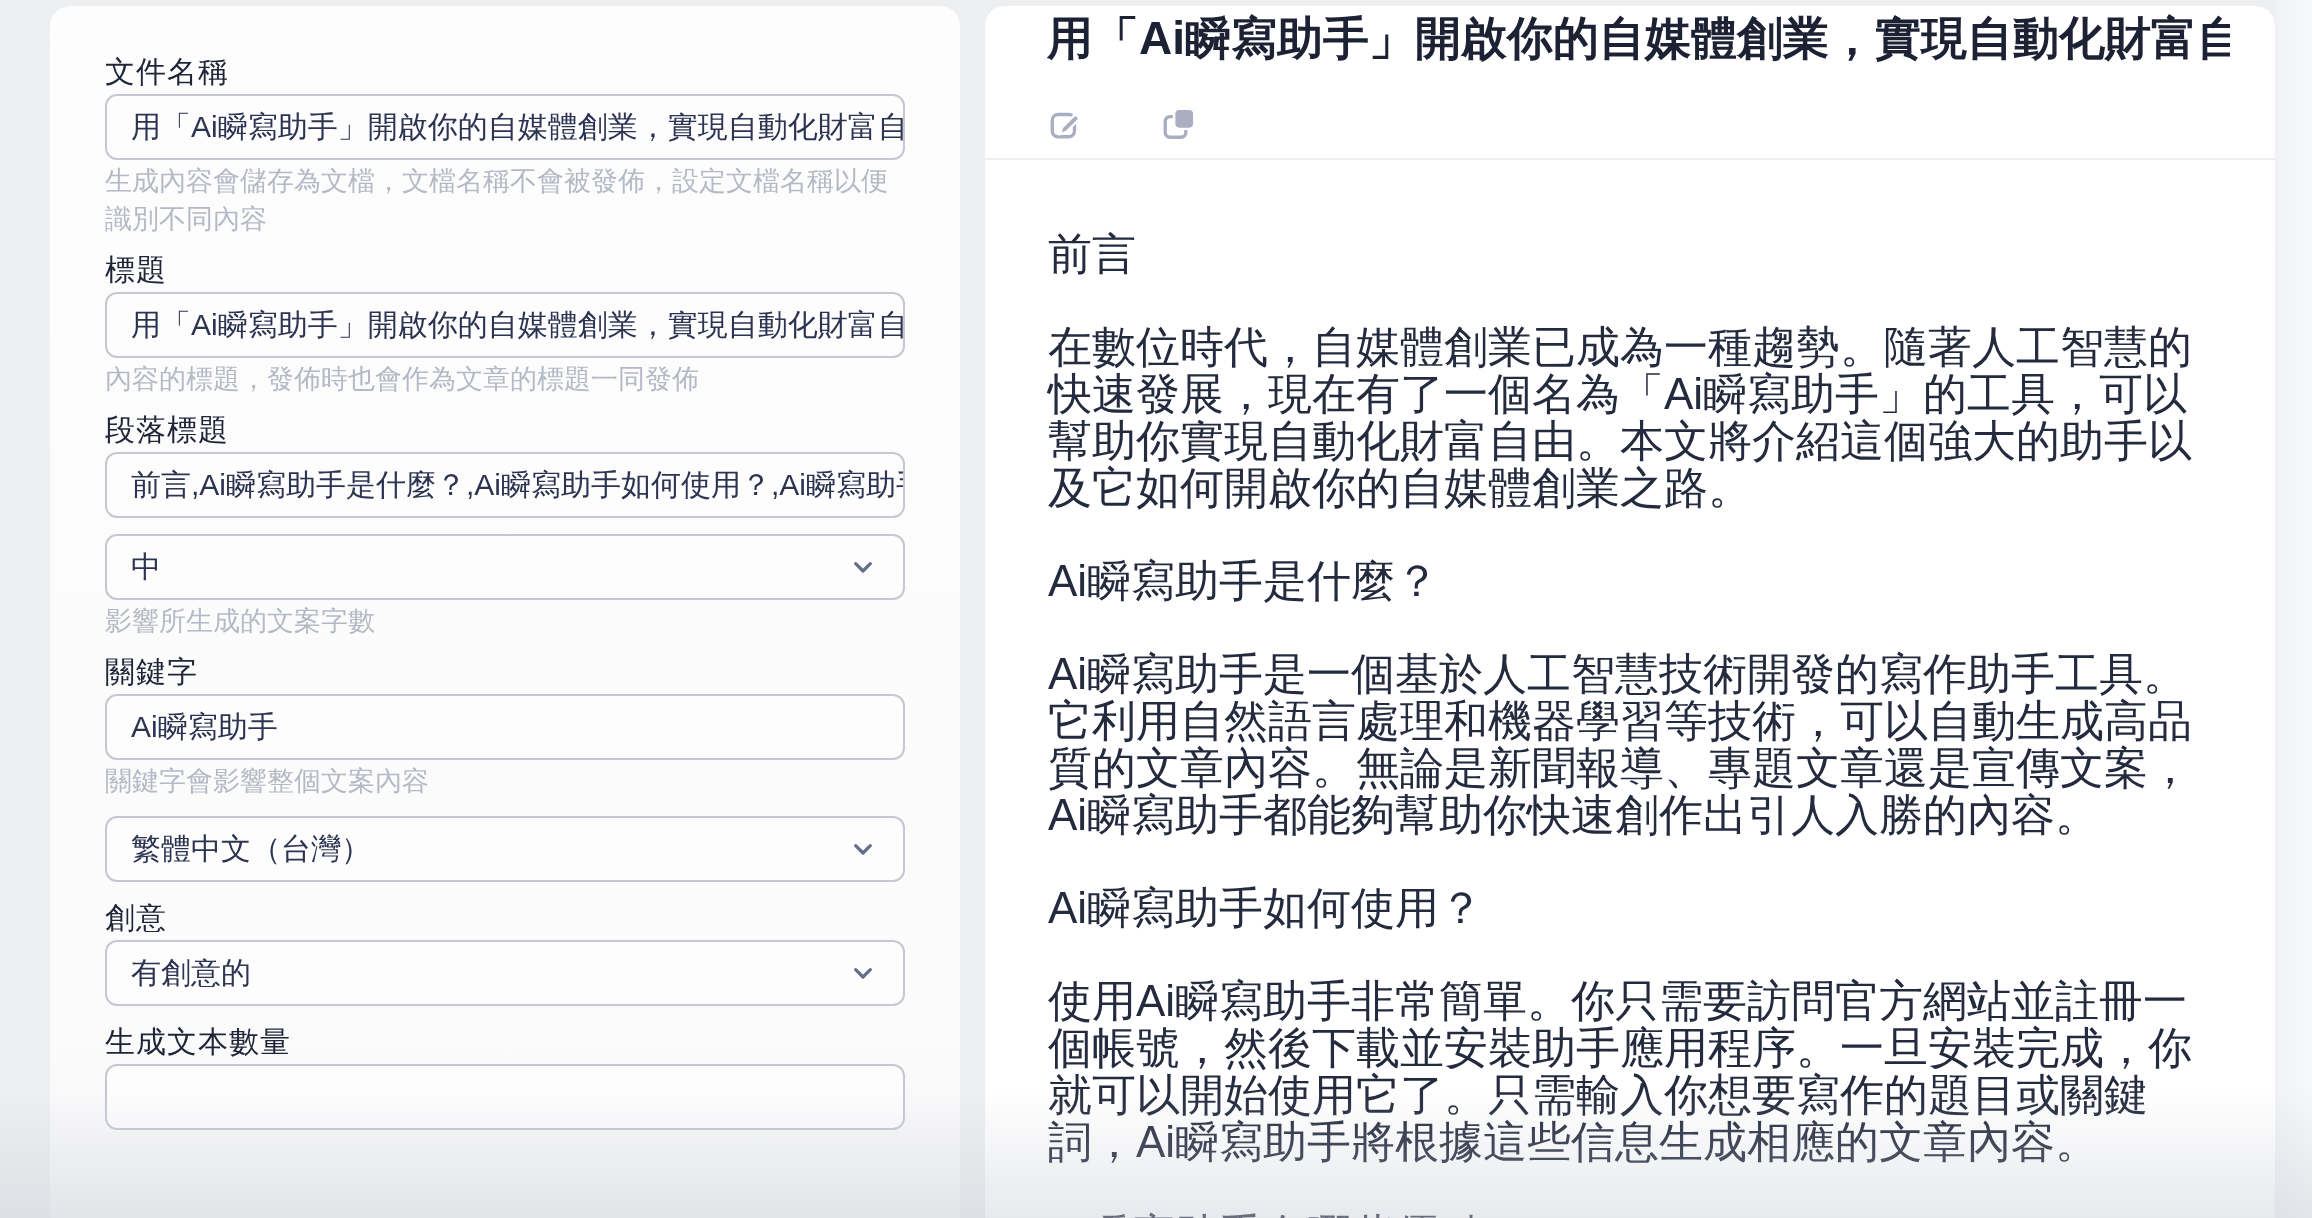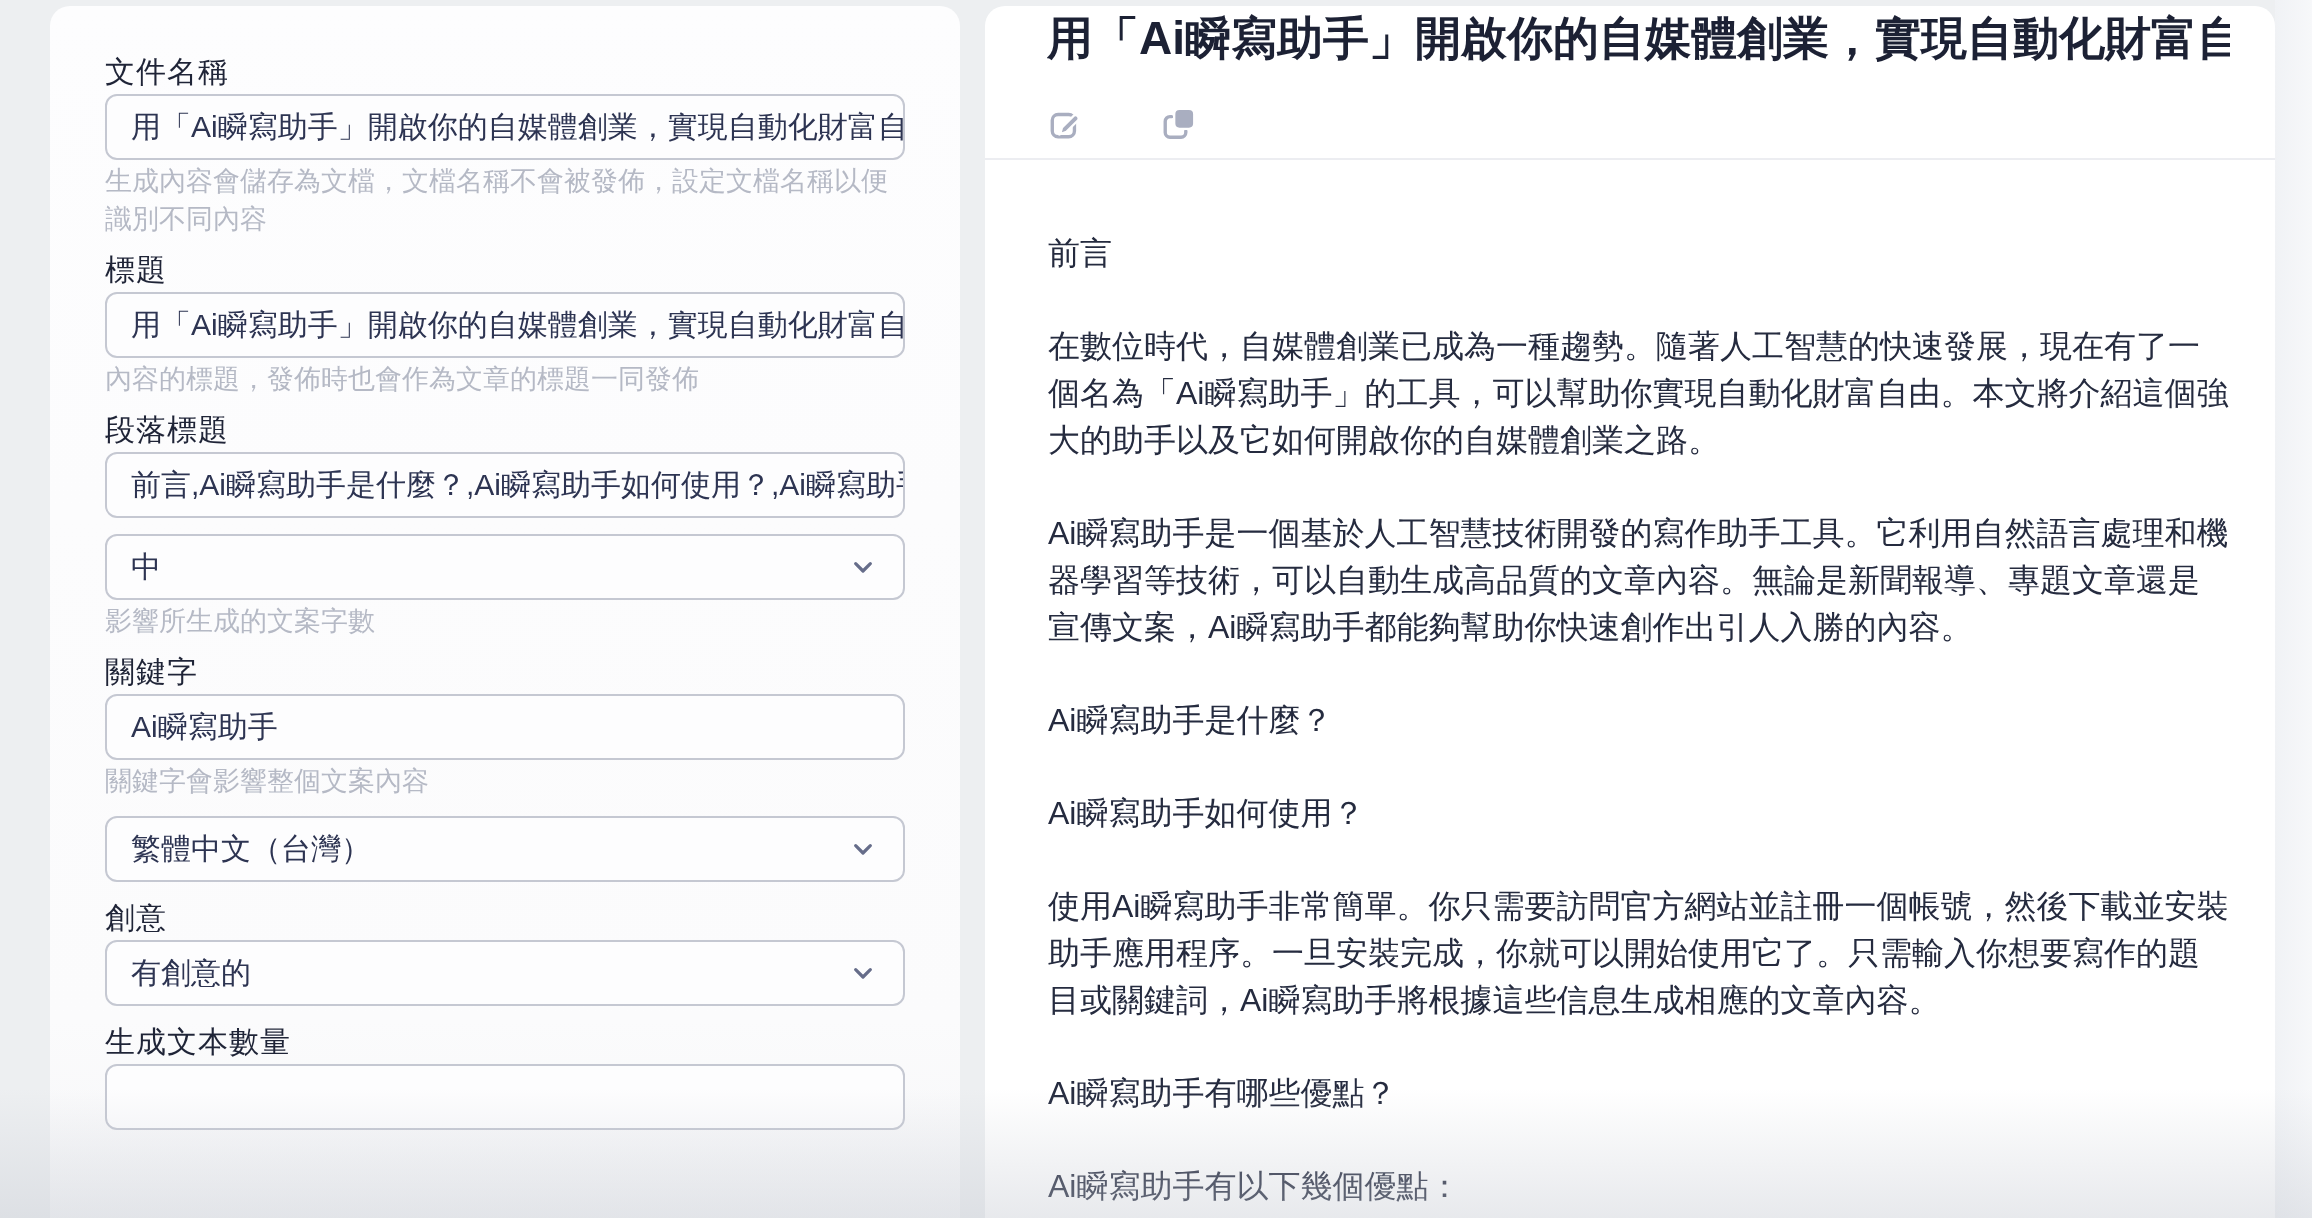--- a/index.html
+++ b/index.html
@@ -73,21 +73,21 @@
     display: flex; align-items: center; justify-content: center;
     cursor: pointer; background: none; border: none; padding: 0;
   }
   .divider {
     margin-top: 14px;
     height: 2px; width: 100%;
     background: #ecedf1;
   }
   .preview-body { padding: 70px 45px 0 63px; }
   .preview-body p {
-    font-size: 32px; line-height: 47px;
+    font-size: 44px; line-height: 47px;
     color: #252b3f;
     margin: 0 0 46px 0;
   }
 
   
   .right-strip {
     position: absolute;
     left: 2275px; top: 0;
     width: 37px; height: 1218px;
     background: linear-gradient(90deg, #f0f2f5 0%, #f7f8fa 100%);
@@ -204,22 +204,22 @@
             <rect x="12.5" y="4.5" width="19" height="19" rx="5" fill="#a9aec0" stroke="#ffffff" stroke-width="2.2"></rect>
           </svg>
         </span>
       </button>
     </div>
   </div>
   <div class="divider"></div>
   <div class="preview-body">
     <p>前言</p>
     <p>在數位時代，自媒體創業已成為一種趨勢。隨著人工智慧的快速發展，現在有了一個名為「Ai瞬寫助手」的工具，可以幫助你實現自動化財富自由。本文將介紹這個強大的助手以及它如何開啟你的自媒體創業之路。</p>
+    <p>Ai瞬寫助手是什麼？</p>
     <p>Ai瞬寫助手是一個基於人工智慧技術開發的寫作助手工具。它利用自然語言處理和機器學習等技術，可以自動生成高品質的文章內容。無論是新聞報導、專題文章還是宣傳文案，Ai瞬寫助手都能夠幫助你快速創作出引人入勝的內容。</p>
-    <p>Ai瞬寫助手是什麼？</p>
     <p>Ai瞬寫助手如何使用？</p>
     <p>使用Ai瞬寫助手非常簡單。你只需要訪問官方網站並註冊一個帳號，然後下載並安裝助手應用程序。一旦安裝完成，你就可以開始使用它了。只需輸入你想要寫作的題目或關鍵詞，Ai瞬寫助手將根據這些信息生成相應的文章內容。</p>
     <p>Ai瞬寫助手有哪些優點？</p>
     <p>Ai瞬寫助手有以下幾個優點：</p>
   </div>
 </div>
 
 <div class="right-strip"></div>
 <div class="bottom-fade"></div>
 

